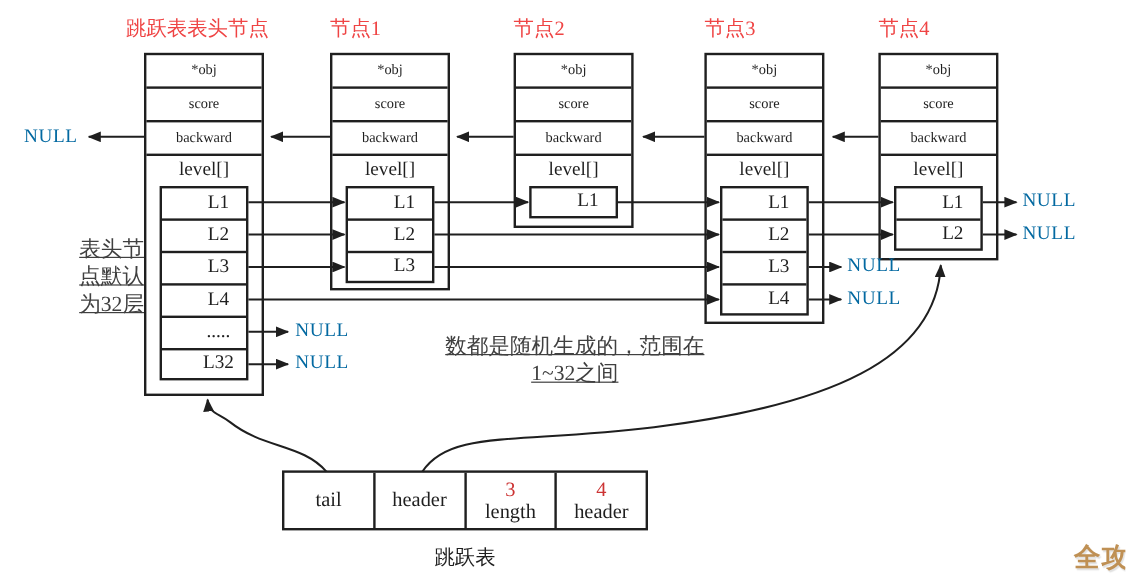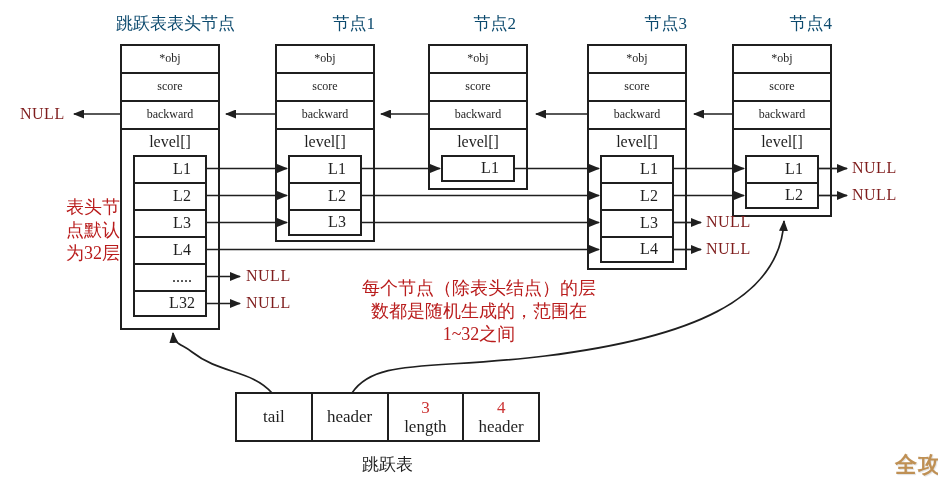--- a/index.html
+++ b/index.html
@@ -1,22 +1,22 @@
 <!DOCTYPE html>
 <html><head>
 <meta charset="utf-8">
 <style>
   html,body{margin:0;padding:0;background:#ffffff;}
   .canvas{
     position:relative;width:938px;height:483px;background:#ffffff;overflow:hidden;
     font-family:"Liberation Serif","DejaVu Serif",serif;color:#1f1f1f;
   }
   .node-title{
-    position:absolute;top:12px;height:22px;text-align:right;
-    font-size:17px;color:#0c4a6e;white-space:nowrap;
+    position:absolute;top:12px;height:22px;text-align:left;
+    font-size:17px;color:#ef4444;white-space:nowrap;
   }
   .node-box{
     position:absolute;border:2px solid #1f1f1f;box-sizing:border-box;background:#ffffff;
   }
   .frow{
     height:28px;box-sizing:border-box;border-bottom:2px solid #1f1f1f;
     text-align:center;font-size:12px;line-height:25px;
   }
   .flabel{
     height:25px;text-align:center;font-size:16px;line-height:23px;
@@ -24,25 +24,25 @@
   .levels{
     position:absolute;left:11px;top:109px;width:74px;box-sizing:border-box;
     border:2px solid #1f1f1f;background:#ffffff;
   }
   .lcell{
     height:27px;box-sizing:border-box;border-bottom:2px solid #1f1f1f;
     text-align:center;font-size:16px;line-height:24px;padding-left:24px;
   }
   .lcell:last-child{height:23px;border-bottom:none;line-height:21px;}
   .null-label{
-    position:absolute;font-size:16px;letter-spacing:.5px;color:#7f1d1d;white-space:nowrap;
+    position:absolute;font-size:16px;letter-spacing:.5px;color:#0369a1;white-space:nowrap;
   }
   .note{
-    position:absolute;color:#b91c1c;font-size:18px;line-height:23px;
-    text-align:center;white-space:nowrap;
+    position:absolute;color:#404040;font-size:18px;line-height:23px;
+    text-align:center;white-space:nowrap;text-decoration:underline;
   }
   .struct{
     position:absolute;left:235px;top:392px;width:305px;height:50px;
     border:2px solid #1f1f1f;box-sizing:border-box;display:flex;background:#fff;
   }
   .scell{
     flex:1;border-right:2px solid #1f1f1f;display:flex;flex-direction:column;
     align-items:center;justify-content:center;font-size:17px;line-height:20px;
   }
   .scell:last-child{border-right:none;}
@@ -59,21 +59,21 @@
   }
   .arrows{position:absolute;left:0;top:0;pointer-events:none;}
 </style>
 </head>
 <body>
 
 <div class="canvas">
 
   <div class="node-title" style="left:105px;width:130px">跳跃表表头节点</div>
   <div class="node-title" style="left:275px;width:100px">节点1</div>
-  <div class="node-title" style="left:416px;width:100px">节点2</div>
+  <div class="node-title" style="left:428px;width:100px">节点2</div>
   <div class="node-title" style="left:587px;width:100px">节点3</div>
   <div class="node-title" style="left:732px;width:100px">节点4</div>
 
   <div class="node-box" style="left:120px;top:44px;width:100px;height:286px">
     <div class="frow">*obj</div>
     <div class="frow">score</div>
     <div class="frow">backward</div>
     <div class="flabel">level[]</div>
     <div class="levels" style="height:162px">
       <div class="lcell">L1</div>
@@ -138,21 +138,20 @@
   <div class="null-label" style="left:706px;top:240px">NULL</div>
   <div class="null-label" style="left:852px;top:159px">NULL</div>
   <div class="null-label" style="left:852px;top:186px">NULL</div>
 
   <div class="note" style="left:55px;top:196px;width:76px">
     <div>表头节</div>
     <div>点默认</div>
     <div>为32层</div>
   </div>
   <div class="note" style="left:338px;top:277px;width:282px">
-    <div>每个节点（除表头结点）的层</div>
     <div>数都是随机生成的，范围在</div>
     <div>1~32之间</div>
   </div>
 
   <div class="struct">
     <div class="scell">
       <div>tail</div>
     </div>
     <div class="scell">
       <div>header</div>

